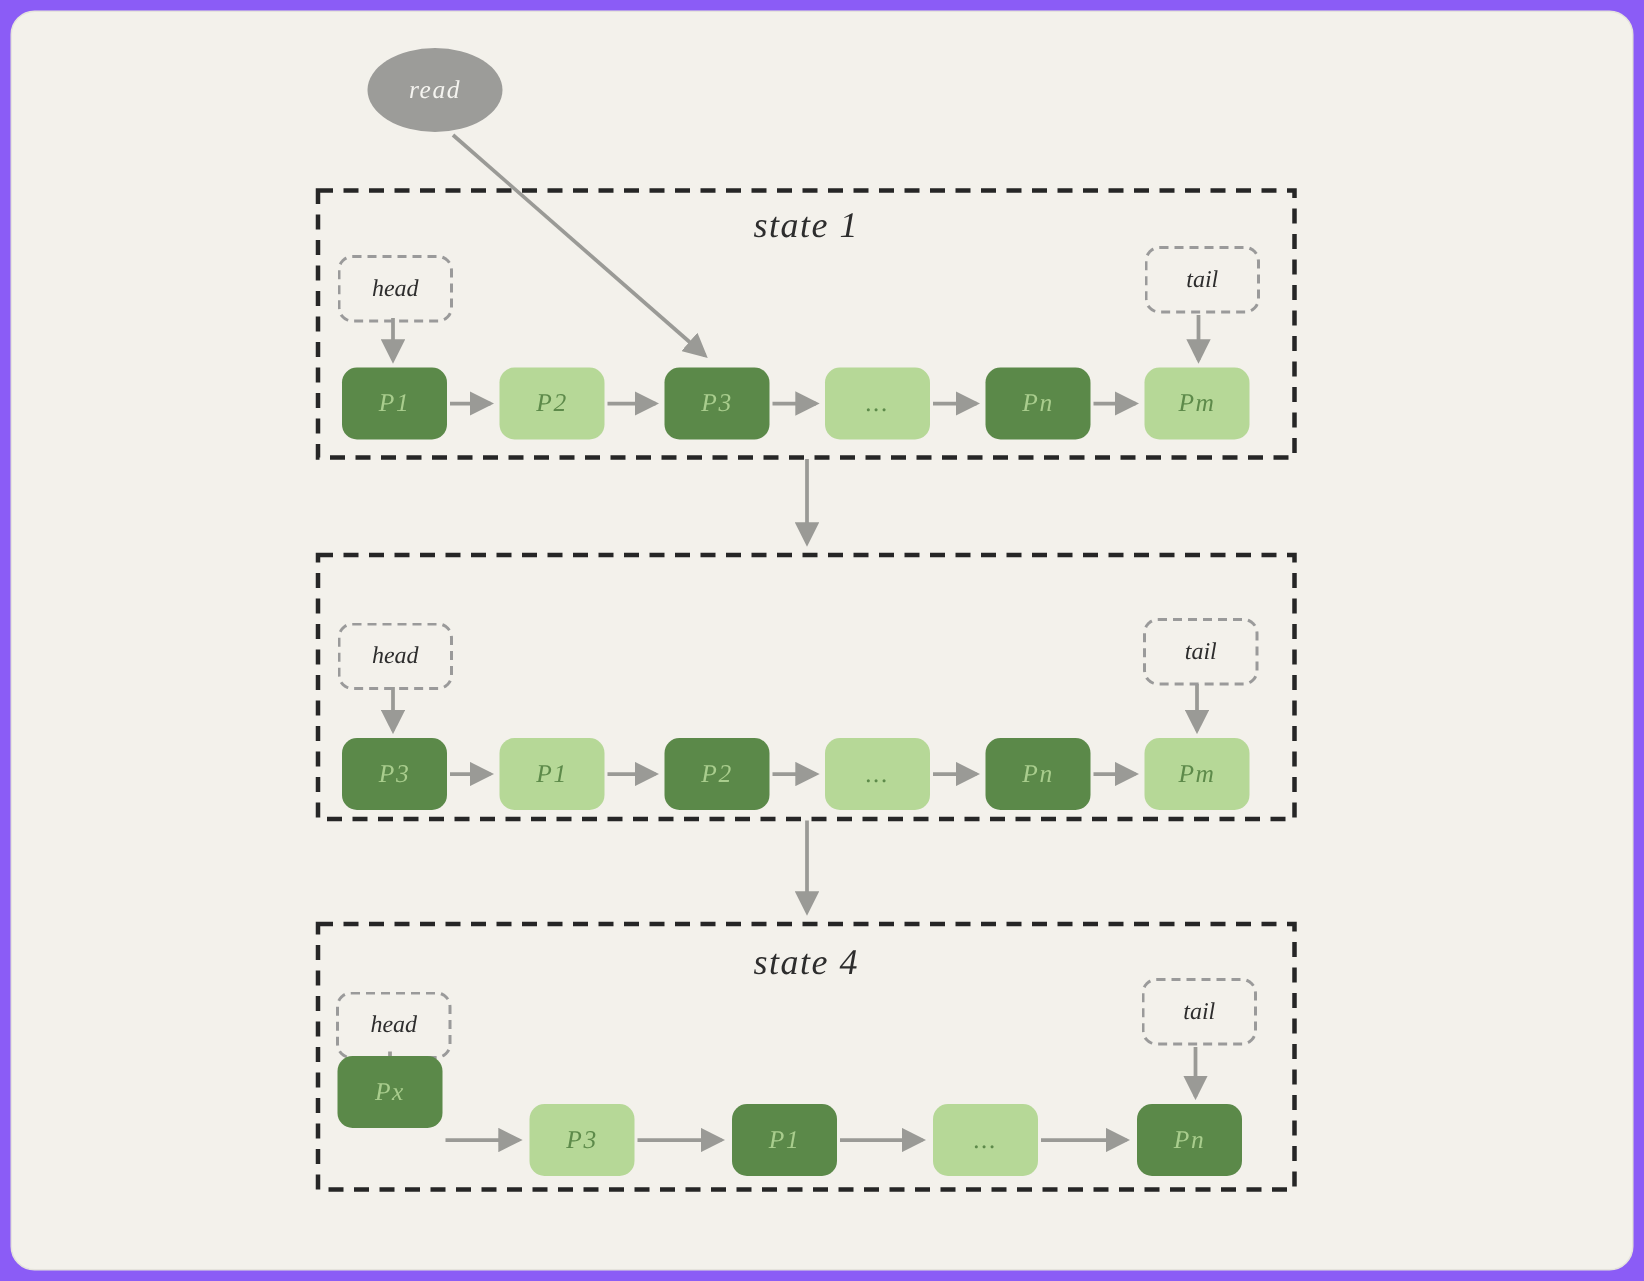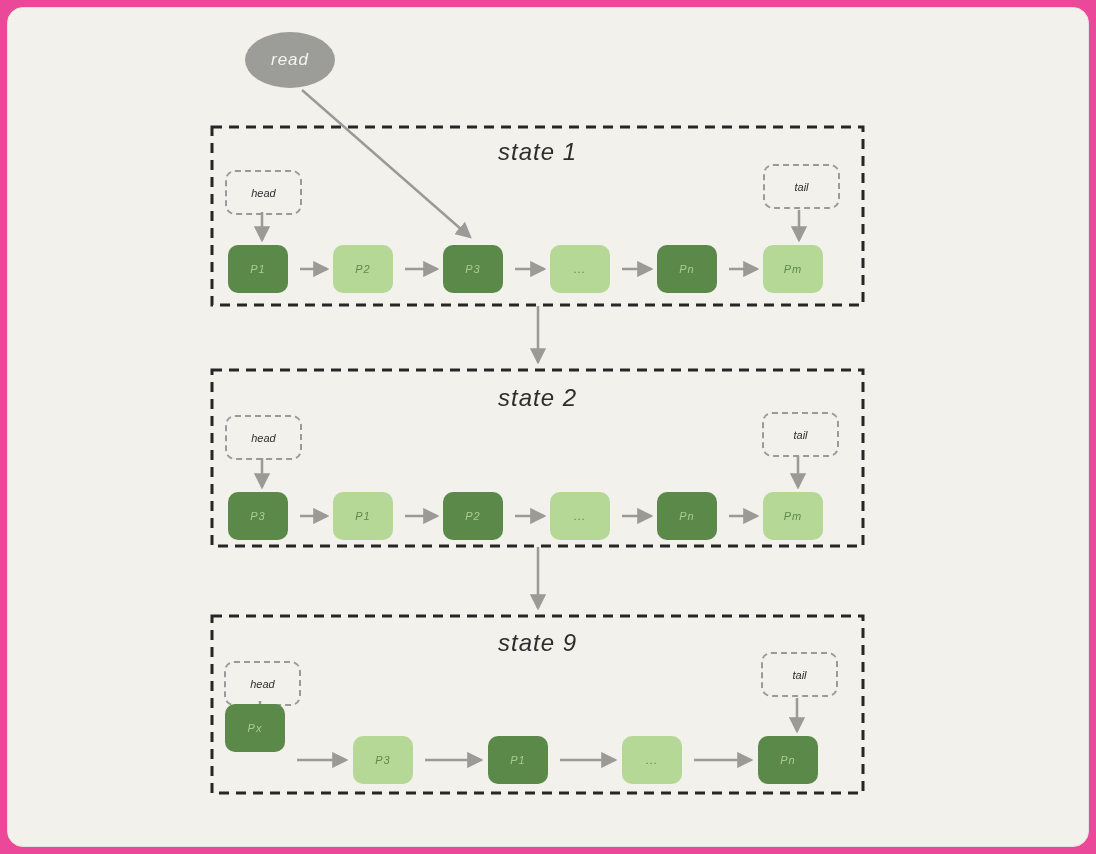--- a/index.html
+++ b/index.html
@@ -1,42 +1,42 @@
 <!DOCTYPE html>
 <html><head>
 <meta charset="utf-8">
 <style>
   html,body{margin:0;padding:0;background:#ffffff;}
   .stage{
-    position:relative;width:1096px;height:854px;background:#ec4899;overflow:hidden;
-    font-family:Liberation Sans, sans-serif;
+    position:relative;width:1096px;height:854px;background:#8b5cf6;overflow:hidden;
+    font-family:Liberation Serif, serif;
   }
   .canvas{
     position:absolute;left:7px;top:7px;right:7px;bottom:7px;
     background:#f3f1eb;border:1px solid #e5e3dc;border-radius:16px;
   }
   svg.overlay{position:absolute;left:0;top:0;width:1096px;height:854px;}
   .read-ellipse{
     position:absolute;left:245px;top:32px;width:90px;height:56px;border-radius:50%;
     background:#9c9c99;color:#f5f4f0;display:flex;align-items:center;justify-content:center;
     font-size:17px;font-style:italic;letter-spacing:1px;
   }
   .state-title{
     position:absolute;left:212px;width:651px;text-align:center;
     color:#2d2d2d;font-size:24px;font-style:italic;letter-spacing:1px;
   }
   .pointer{
     position:absolute;width:73px;height:41px;border:2px dashed #9a9a9a;border-radius:10px;
     display:flex;align-items:center;justify-content:center;
-    color:#2d2d2d;font-size:11px;font-style:italic;background:transparent;
+    color:#2d2d2d;font-size:16px;font-style:italic;background:transparent;
   }
   .node{
-    position:absolute;width:60px;height:48px;border-radius:10px;
+    position:absolute;width:70px;height:48px;border-radius:10px;
     display:flex;align-items:center;justify-content:center;
-    font-size:11px;font-style:italic;letter-spacing:1px;
+    font-size:17px;font-style:italic;letter-spacing:1px;
   }
   .node.dark{background:#5b8949;color:#a9cd8d;}
   .node.light{background:#b6d897;color:#5d8a4a;}
 </style>
 </head>
 <body>
 
 <div class="stage">
   <div class="canvas"></div>
 
@@ -92,31 +92,30 @@
   <div class="state-title" style="top:138px">state 1</div>
   <div class="pointer" style="left:225px;top:170px">head</div>
   <div class="pointer" style="left:763px;top:164px">tail</div>
   <div class="node dark" style="left:228px;top:245px">P1</div>
   <div class="node light" style="left:333px;top:245px">P2</div>
   <div class="node dark" style="left:443px;top:245px">P3</div>
   <div class="node light" style="left:550px;top:245px">...</div>
   <div class="node dark" style="left:657px;top:245px">Pn</div>
   <div class="node light" style="left:763px;top:245px">Pm</div>
 
-  <div class="state-title" style="top:384px">state 2</div>
   <div class="pointer" style="left:225px;top:415px">head</div>
   <div class="pointer" style="left:762px;top:412px">tail</div>
   <div class="node dark" style="left:228px;top:492px">P3</div>
   <div class="node light" style="left:333px;top:492px">P1</div>
   <div class="node dark" style="left:443px;top:492px">P2</div>
   <div class="node light" style="left:550px;top:492px">...</div>
   <div class="node dark" style="left:657px;top:492px">Pn</div>
   <div class="node light" style="left:763px;top:492px">Pm</div>
 
-  <div class="state-title" style="top:629px">state 9</div>
+  <div class="state-title" style="top:629px">state 4</div>
   <div class="pointer" style="left:224px;top:661px">head</div>
   <div class="pointer" style="left:761px;top:652px">tail</div>
   <div class="node dark" style="left:225px;top:704px">Px</div>
   <div class="node light" style="left:353px;top:736px">P3</div>
   <div class="node dark" style="left:488px;top:736px">P1</div>
   <div class="node light" style="left:622px;top:736px">...</div>
   <div class="node dark" style="left:758px;top:736px">Pn</div>
 </div>
 
 </body></html>

